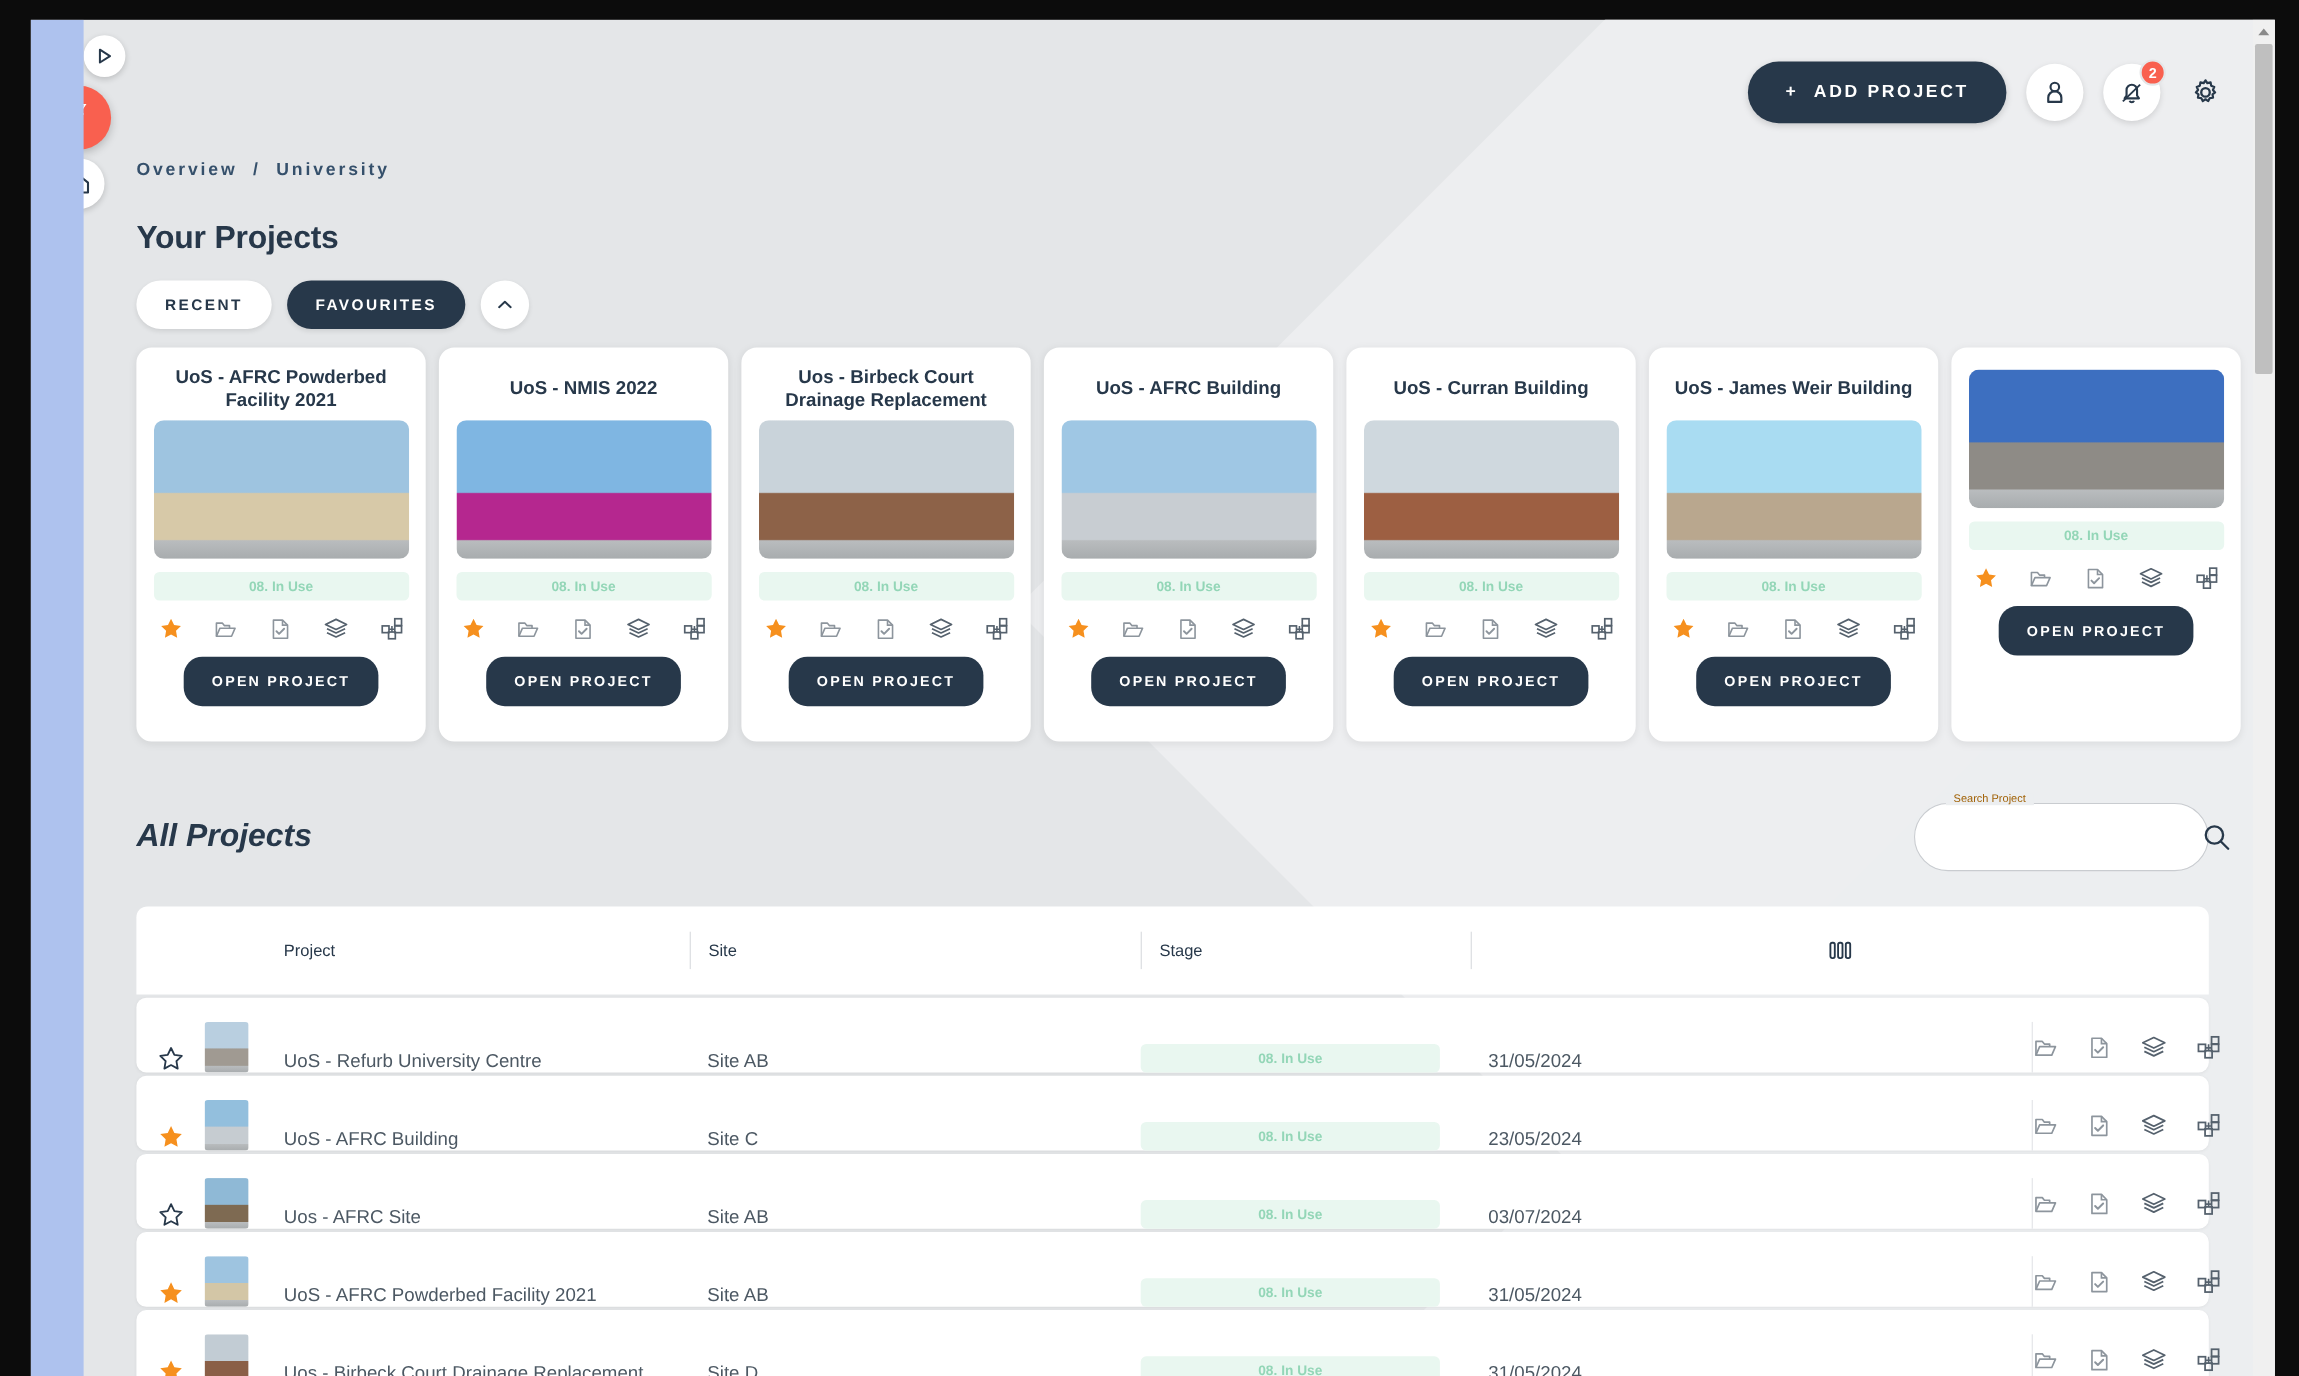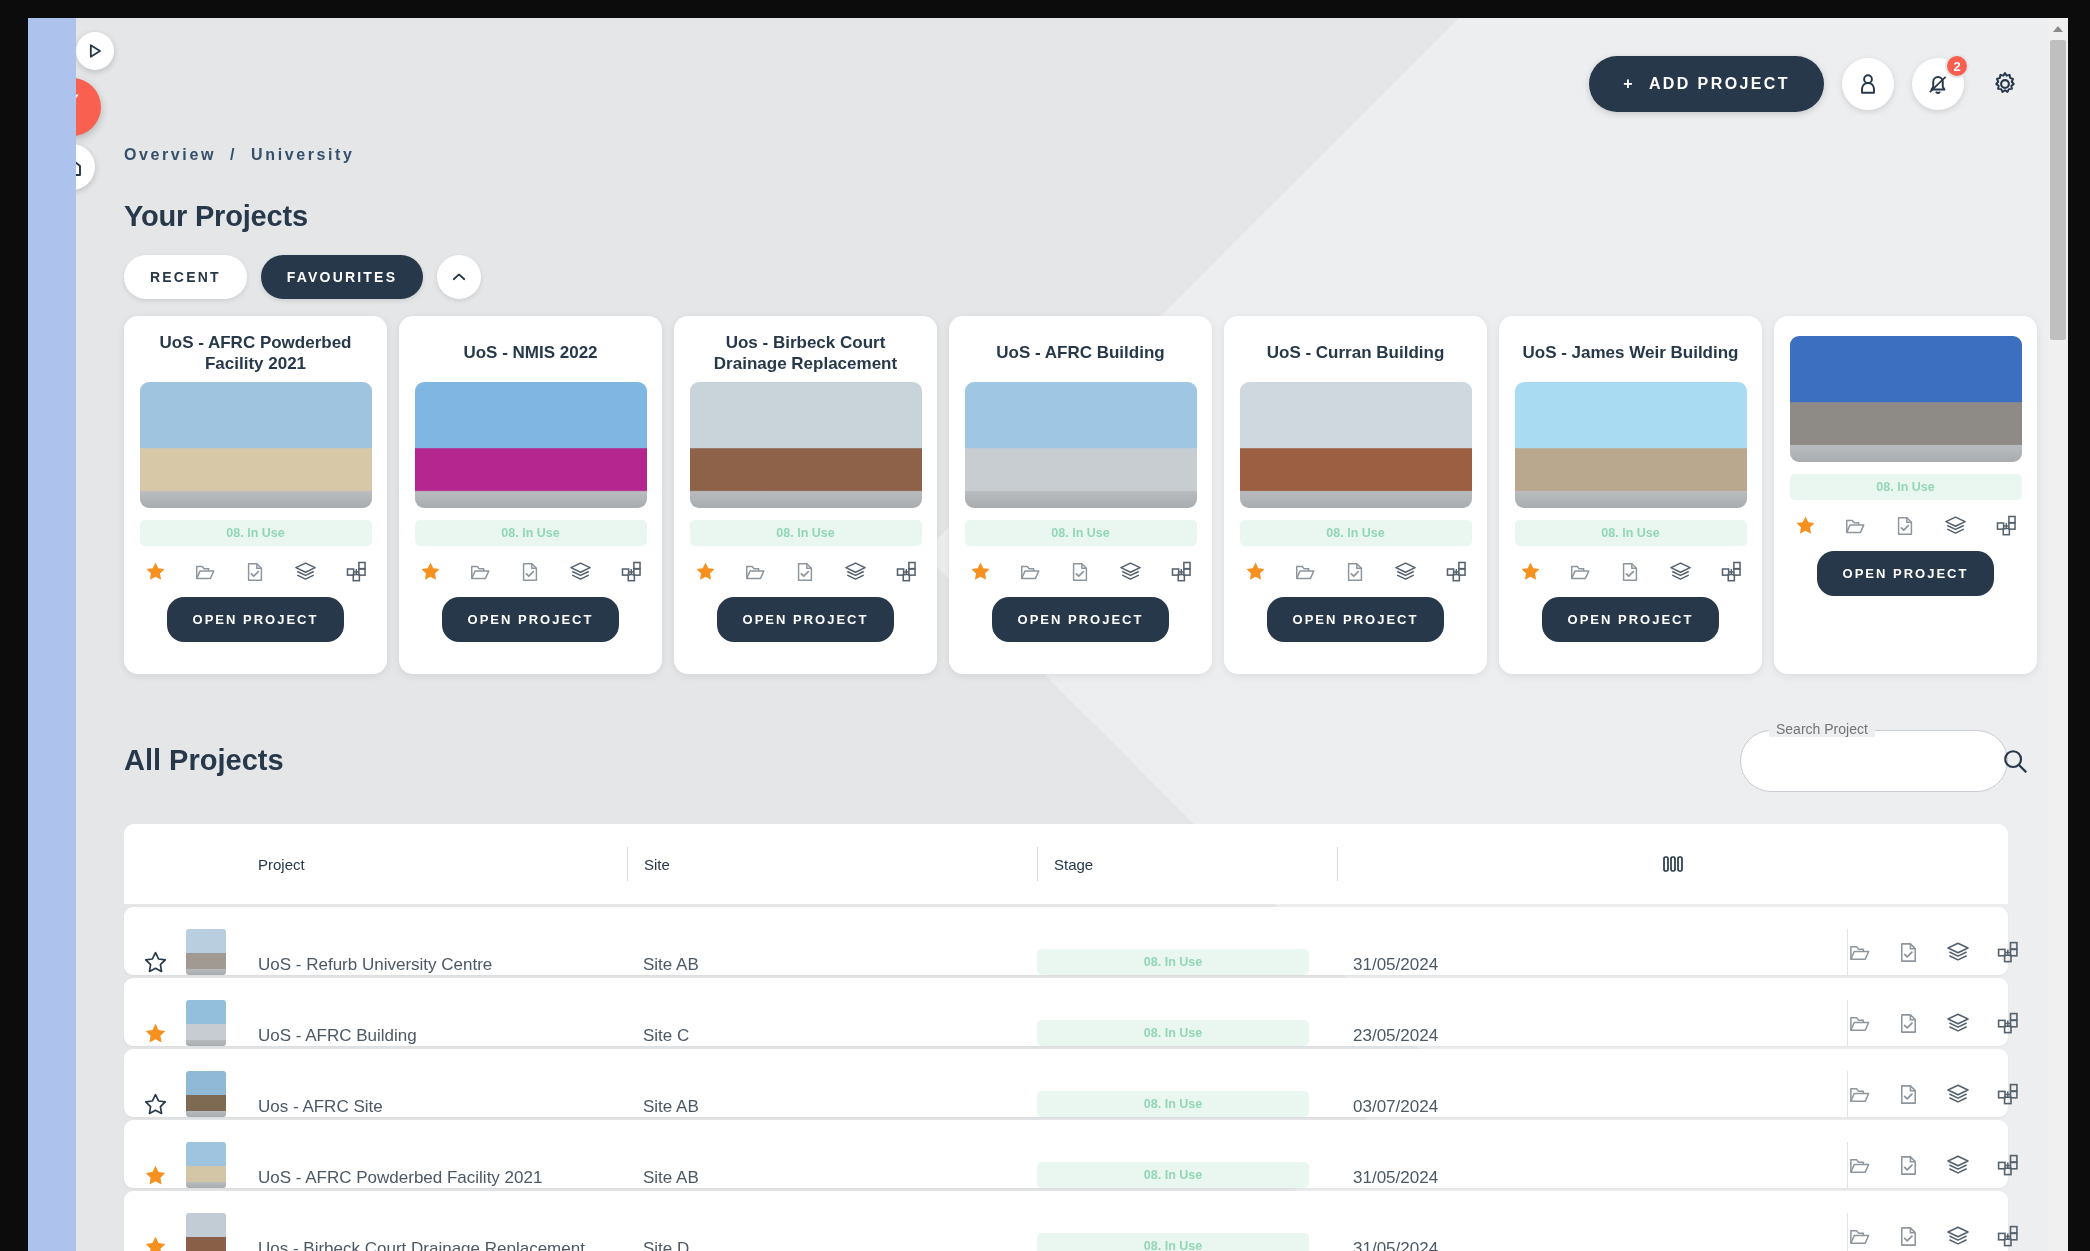--- a/index.html
+++ b/index.html
@@ -161,36 +161,36 @@
     height: 45px; padding: 0 26px;
     background: #27384a; color: #fff;
     border: none; border-radius: 17px;
     font-size: 13px; font-weight: 700; letter-spacing: 2px;
     cursor: pointer;
   }
 
   
   .h-all {
     position: absolute; left: 48px; top: 726px;
-    font-size: 29px; font-weight: 800; color: #27384a;
+    font-size: 29px; font-weight: 800; color: #27384a; font-style: italic;
   }
   .search-wrap {
     position: absolute; right: 40px; top: 712px;
     width: 268px; height: 62px;
   }
   .search-box {
     width: 100%; height: 100%;
     border: 1.3px solid #c9ccd0; border-radius: 31px;
     background: #fff; position: relative;
     display: flex; align-items: center;
   }
   .search-label {
     position: absolute; left: 28px; top: -10px;
     background: #eceef0; padding: 0 7px;
-    font-size: 14px; color: #737373;
+    font-size: 10px; color: #a16207;
   }
   .search-input {
     flex: 1; border: none; outline: none; background: transparent;
     padding: 0 26px; font-size: 16px; color: #27384a;
     font-family: "Liberation Sans", sans-serif;
   }
   .search-icon-btn {
     width: 46px; height: 46px; margin-right: 8px;
     background: none; border: none; cursor: pointer;
     display: flex; align-items: center; justify-content: center;

